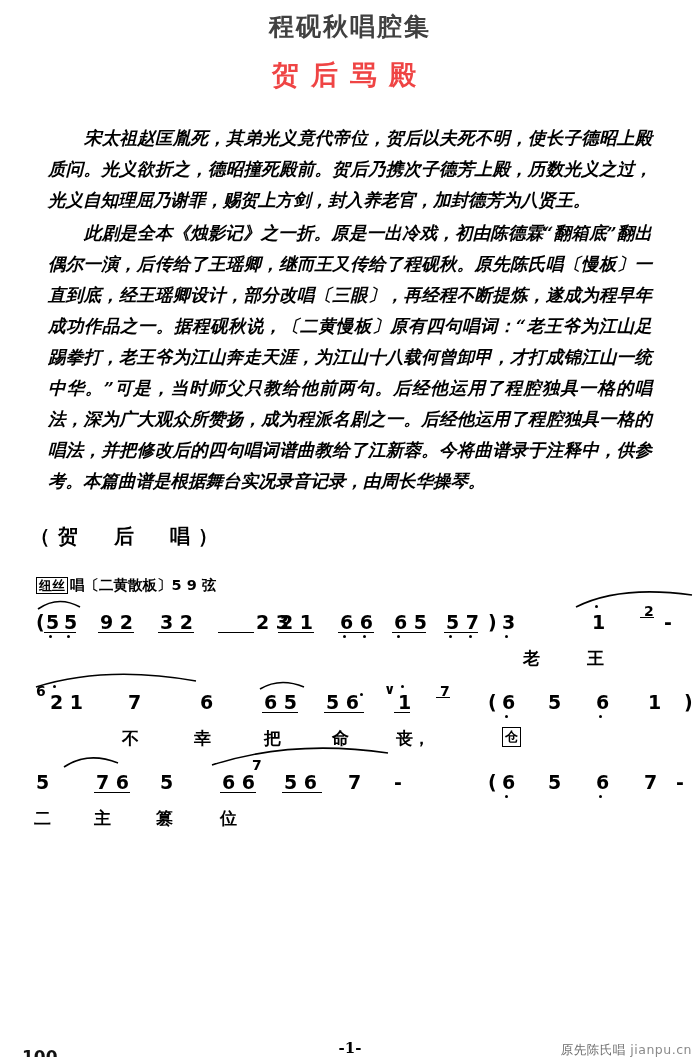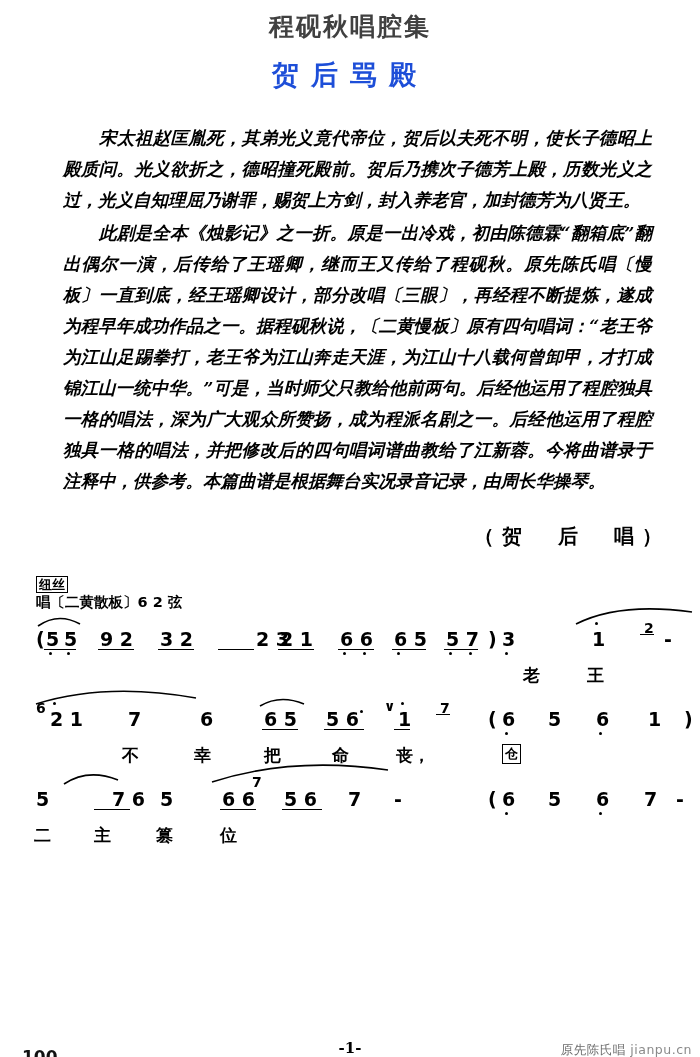--- a/index.html
+++ b/index.html
@@ -31,59 +31,58 @@
     margin-top: 10px;
     color: #404040;
   }
   .main-title {
     text-align: center;
     font-family: "DejaVu Serif", "Liberation Serif", serif;
     font-weight: bold;
     font-size: 27px;
     letter-spacing: 12px;
     margin-top: 14px;
-    color: #1d4ed8;
+    color: #ef4444;
   }
   .body-text {
     margin-top: 30px;
     font-family: "DejaVu Serif", "Liberation Serif", serif;
     font-size: 17.5px;
     line-height: 31px;
     text-align: justify;
     font-weight: bold;
     font-style: italic;
     letter-spacing: 0px;
     padding: 0 18px;
   }
   .body-text p {
-    margin: 0 0 2px 15px;
+    margin: 0 0 2px 0;
     text-indent: 36px;
   }
   .singer-line {
     margin-top: 26px;
-    text-align: right;
+    text-align: left;
     font-family: Liberation Sans, sans-serif;
     font-weight: bold;
     font-size: 20px;
     letter-spacing: 8px;
   }
 
   
   .notation {
     margin-top: 26px;
     padding: 0 6px;
     font-family: "DejaVu Sans", "Liberation Sans", sans-serif;
   }
   .cue-row {
     display: flex;
     align-items: baseline;
     font-size: 14px;
     font-weight: bold;
     margin-bottom: 0;
-    flex-direction: column;
   }
   .tag-box {
     border: 1.5px solid #000;
     padding: 0px 2px;
     font-size: 13px;
     font-weight: bold;
     margin-right: 2px;
     line-height: 15px;
   }
   .cue-text { font-size: 14.5px; font-weight: bold; }
@@ -180,21 +179,21 @@
     <p>宋太祖赵匡胤死，其弟光义竟代帝位，贺后以夫死不明，使长子德昭上殿质问。光义欲折之，德昭撞死殿前。贺后乃携次子德芳上殿，历数光义之过，光义自知理屈乃谢罪，赐贺上方剑，封入养老官，加封德芳为八贤王。</p>
     <p>此剧是全本《烛影记》之一折。原是一出冷戏，初由陈德霖“翻箱底”翻出偶尔一演，后传给了王瑶卿，继而王又传给了程砚秋。原先陈氏唱〔慢板〕一直到底，经王瑶卿设计，部分改唱〔三眼〕，再经程不断提炼，遂成为程早年成功作品之一。据程砚秋说，〔二黄慢板〕原有四句唱词：“老王爷为江山足踢拳打，老王爷为江山奔走天涯，为江山十八载何曾卸甲，才打成锦江山一统中华。”可是，当时师父只教给他前两句。后经他运用了程腔独具一格的唱法，深为广大观众所赞扬，成为程派名剧之一。后经他运用了程腔独具一格的唱法，并把修改后的四句唱词谱曲教给了江新蓉。今将曲谱录于注释中，供参考。本篇曲谱是根据舞台实况录音记录，由周长华操琴。</p>
   </div>
 
   <div class="singer-line">（贺　后　唱）</div>
 
   <div class="notation">
 
     <div class="cue-row">
       <span class="tag-box">纽丝</span>
-      <span class="cue-text">唱〔二黄散板〕6 2 弦</span>
+      <span class="cue-text">唱〔二黄散板〕5 9 弦</span>
     </div>
 
     <div class="stave">
       <div class="notes">
         <svg class="slur" style="left:0px; top:-6px;" width="100" height="20">
           <path d="M2,14 Q22,0 44,12" stroke="#000" stroke-width="1.6" fill="none"></path>
         </svg>
         <span class="note" style="left:0px;">(</span>
         <span class="note" style="left:10px;">5</span>
         <span class="dot" style="left:13px; top:34px;"></span>
@@ -292,21 +291,21 @@
       <span class="lyric" style="left:360px;">丧，</span>
       <span class="lyric boxed" style="left:466px;">仓</span>
     </div>
 
     <div class="stave">
       <div class="notes">
         <svg class="slur" style="left:26px; top:-8px;" width="80" height="18">
           <path d="M2,14 Q26,-2 56,10" stroke="#000" stroke-width="1.6" fill="none"></path>
         </svg>
         <span class="note" style="left:0px;">5</span>
-        <span class="note" style="left:76px;">7 6</span>
+        <span class="note" style="left:60px;">7 6</span>
         <span class="underline1" style="left:58px; top:31px; width:36px;"></span>
         <span class="note" style="left:124px;">5</span>
 
         <svg class="slur" style="left:176px; top:-16px;" width="200" height="24">
           <path d="M0,20 Q80,-6 176,8" stroke="#000" stroke-width="1.6" fill="none"></path>
         </svg>
         <span class="note" style="left:186px;">6 6</span>
         <span class="note small" style="left:216px; top:-4px;">7</span>
         <span class="underline1" style="left:184px; top:31px; width:36px;"></span>
 

